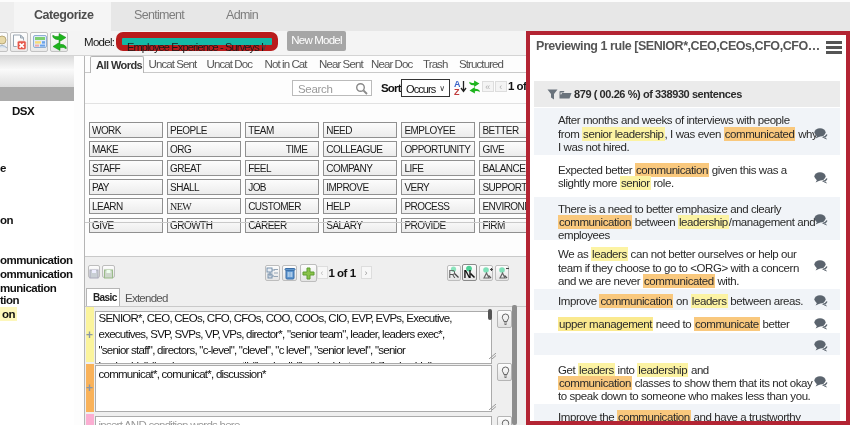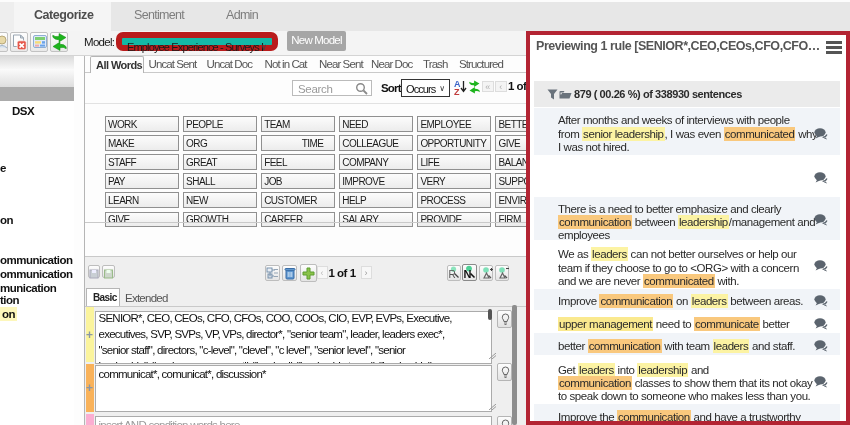--- a/index.html
+++ b/index.html
@@ -43,21 +43,21 @@
 #searchBox { left:207px; top:24px; width:80px; height:16px; border:1px solid #bbb; background:#fff; color:#9a9a9a; font-size:11.5px; padding:2px 0 0 5px; letter-spacing:-0.3px; }
 #sortLbl { left:296px; top:26px; font-size:11.5px; font-weight:bold; color:#111; letter-spacing:-0.8px; }
 #occSel { left:316px; top:23px; width:49px; height:18px; border:1px solid #333; background:#fff; font-size:11px; letter-spacing:-0.9px; color:#111; padding:3px 0 0 4px; }
 #occSel .chev { position:absolute; right:4px; top:4px; font-size:8px; color:#333; letter-spacing:0; }
 .pgbtn { width:12.5px; height:11px; background:#f4f4f4; border:1px solid #ddd; color:#b0b0b0; font-size:9px; text-align:center; line-height:10px; }
 #pgTxt { left:423px; top:24px; font-size:11.5px; font-weight:bold; color:#111; white-space:nowrap; letter-spacing:-0.5px; }
 
 
 #gridline { left:0; top:47px; width:442px; height:1px; background:#e2e2e2; }
 .cell { position:absolute; width:74px; height:15.5px; border:1px solid #909090; background:linear-gradient(#fcfcfc,#ececec); font-size:10px; letter-spacing:-0.55px; color:#1c1c1c; padding:1.5px 0 0 2.5px; white-space:nowrap; overflow:hidden; }
-#grid { left:3.5px; top:60px; width:470px; height:112px;margin-left:16px; }
+#grid { left:3.5px; top:66px; width:470px; height:112px; }
 
 #trashline1 { left:0; top:166px; width:442px; height:1px; background:#c9c9c9; }
 #trashRow { left:0px; top:167px; width:442px; height:33px; background:#fff; }
 #trashTxt { left:6px; top:10px; font-size:11.5px; letter-spacing:-1.0px; color:#222; }
 #trashline2 { left:0; top:200px; width:442px; height:1px; background:#c9c9c9; }
 
 
 #graySec { left:0; top:201px; width:442px; height:168px; background:#efefef; }
 .sbtn { position:absolute; border:1px solid #bdbdbd; background:linear-gradient(#fdfdfd,#e5e5e5); border-radius:2px; }
 #oneof { left:243.5px; top:10px; font-size:11.5px; font-weight:bold; color:#111; letter-spacing:-0.5px; }
@@ -207,21 +207,21 @@
         <div class="cell" style="left:234.29999999999998px;top:38.2px;">COMPANY</div>
         <div class="cell" style="left:312.4px;top:38.2px;">LIFE</div>
         <div class="cell" style="left:390.5px;top:38.2px;">BALANCE</div>
         <div class="cell" style="left:0px;top:57.300000000000004px;">PAY</div>
         <div class="cell" style="left:78.1px;top:57.300000000000004px;">SHALL</div>
         <div class="cell" style="left:156.2px;top:57.300000000000004px;">JOB</div>
         <div class="cell" style="left:234.29999999999998px;top:57.300000000000004px;">IMPROVE</div>
         <div class="cell" style="left:312.4px;top:57.300000000000004px;">VERY</div>
         <div class="cell" style="left:390.5px;top:57.300000000000004px;">SUPPORT</div>
         <div class="cell" style="left:0px;top:76.4px;">LEARN</div>
-        <div class="cell" style="left:78.1px;top:76.4px;">NEW</div>
+        <div class="cell" style="left:78.1px;top:76.4px;font-family:Liberation Serif, serif;">NEW</div>
         <div class="cell" style="left:156.2px;top:76.4px;">CUSTOMER</div>
         <div class="cell" style="left:234.29999999999998px;top:76.4px;">HELP</div>
         <div class="cell" style="left:312.4px;top:76.4px;">PROCESS</div>
         <div class="cell" style="left:390.5px;top:76.4px;">ENVIRONME</div>
         <div class="cell" style="left:0px;top:95.5px;">GIVE</div>
         <div class="cell" style="left:78.1px;top:95.5px;">GROWTH</div>
         <div class="cell" style="left:156.2px;top:95.5px;">CAREER</div>
         <div class="cell" style="left:234.29999999999998px;top:95.5px;">SALARY</div>
         <div class="cell" style="left:312.4px;top:95.5px;">PROVIDE</div>
         <div class="cell" style="left:390.5px;top:95.5px;">FIRM</div>
@@ -340,20 +340,21 @@
         <div class="abs srow lt" style="top:72.8px;height:47.7px;">
           <div class="txt">After months and weeks of interviews with people<br>from <span class="hy">senior leadership</span>, I was even <span class="ho">communicated</span> why<br>I was not hired.</div>
           <svg class="bub" style="top:19.85px;" width="14" height="12" viewBox="0 0 14 12">
             <ellipse cx="6" cy="4.3" rx="5.6" ry="4.1" fill="#5b646e"></ellipse>
             <path d="M3.2 7.6 L1.6 10.6 L6.4 8.2 Z" fill="#5b646e"></path>
             <path d="M8.6 9.3 q3.4 -0.2 4.3 -2.8" fill="none" stroke="#5b646e" stroke-width="1.3"></path>
             <path d="M11.6 9.4 l1.5 2 l-3.3 -1.1 Z" fill="#5b646e"></path>
           </svg>
         </div>
         <div class="abs srow" style="top:122.3px;height:37.4px;">
+          <div class="txt">Expected better <span class="ho">communication</span> given this was a<br>slightly more <span class="hy">senior</span> role.</div>
           <svg class="bub" style="top:14.7px;" width="14" height="12" viewBox="0 0 14 12">
             <ellipse cx="6" cy="4.3" rx="5.6" ry="4.1" fill="#5b646e"></ellipse>
             <path d="M3.2 7.6 L1.6 10.6 L6.4 8.2 Z" fill="#5b646e"></path>
             <path d="M8.6 9.3 q3.4 -0.2 4.3 -2.8" fill="none" stroke="#5b646e" stroke-width="1.3"></path>
             <path d="M11.6 9.4 l1.5 2 l-3.3 -1.1 Z" fill="#5b646e"></path>
           </svg>
         </div>
         <div class="abs srow lt" style="top:161.5px;height:43.5px;">
           <div class="txt">There is a need to better emphasize and clearly<br><span class="ho">communication</span> between <span class="hy">leadership</span>/management and<br>employees</div>
           <svg class="bub" style="top:17.75px;" width="14" height="12" viewBox="0 0 14 12">
@@ -384,21 +385,20 @@
         <div class="abs srow" style="top:276.8px;height:19.8px;">
           <div class="txt"><span class="hu">upper management</span> need to <span class="ho">communicate</span> better</div>
           <svg class="bub" style="top:5.9px;" width="14" height="12" viewBox="0 0 14 12">
             <ellipse cx="6" cy="4.3" rx="5.6" ry="4.1" fill="#5b646e"></ellipse>
             <path d="M3.2 7.6 L1.6 10.6 L6.4 8.2 Z" fill="#5b646e"></path>
             <path d="M8.6 9.3 q3.4 -0.2 4.3 -2.8" fill="none" stroke="#5b646e" stroke-width="1.3"></path>
             <path d="M11.6 9.4 l1.5 2 l-3.3 -1.1 Z" fill="#5b646e"></path>
           </svg>
         </div>
         <div class="abs srow lt" style="top:298.4px;height:22px;">
-          <div class="txt">better <span class="ho">communication</span> with team <span class="hy">leaders</span> and staff.</div>
           <svg class="bub" style="top:7px;" width="14" height="12" viewBox="0 0 14 12">
             <ellipse cx="6" cy="4.3" rx="5.6" ry="4.1" fill="#5b646e"></ellipse>
             <path d="M3.2 7.6 L1.6 10.6 L6.4 8.2 Z" fill="#5b646e"></path>
             <path d="M8.6 9.3 q3.4 -0.2 4.3 -2.8" fill="none" stroke="#5b646e" stroke-width="1.3"></path>
             <path d="M11.6 9.4 l1.5 2 l-3.3 -1.1 Z" fill="#5b646e"></path>
           </svg>
         </div>
         <div class="abs srow" style="top:322.3px;height:45px;">
           <div class="txt">Get <span class="hy">leaders</span> into <span class="hy">leadership</span> and<br><span class="ho">communication</span> classes to show them that its not okay<br>to speak down to someone who makes less than you.</div>
           <svg class="bub" style="top:18.5px;" width="14" height="12" viewBox="0 0 14 12">

